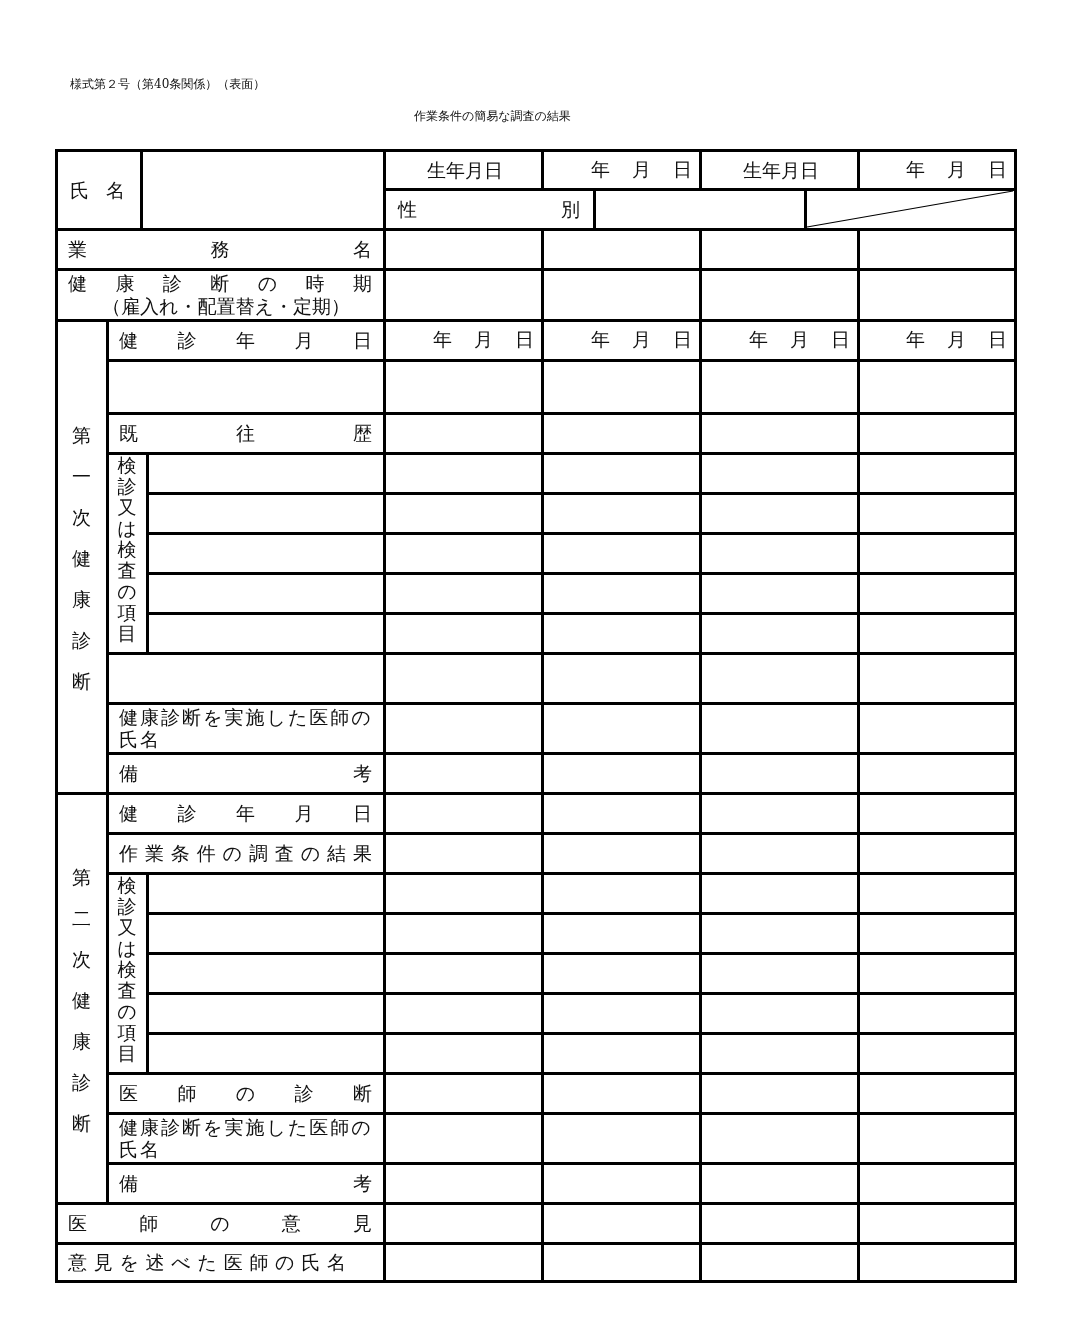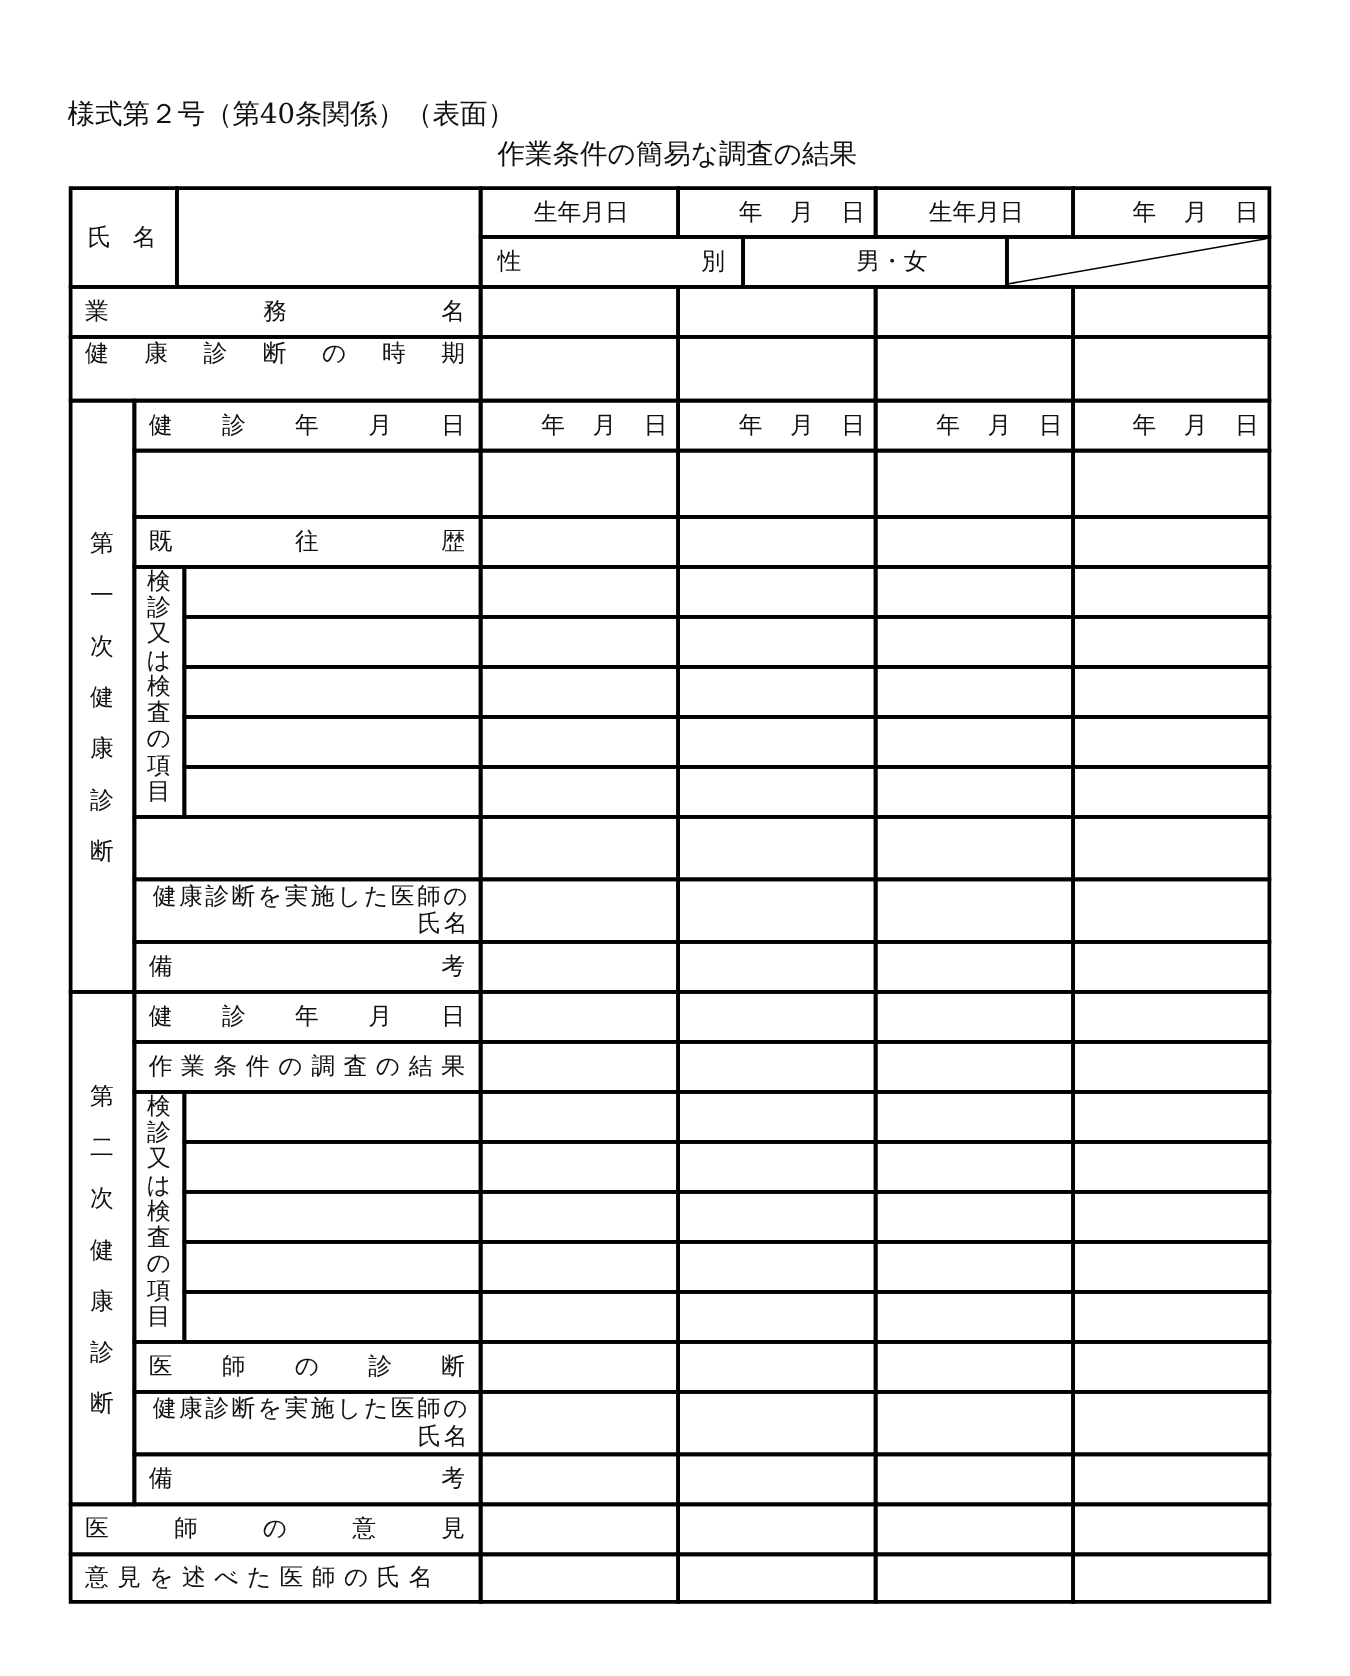--- a/index.html
+++ b/index.html
@@ -1,21 +1,21 @@
 <!DOCTYPE html>
 <html><head>
 <meta charset="utf-8">
 <style>
   html, body { margin:0; padding:0; background:#ffffff; }
   body { width:1080px; height:1341px; position:relative; overflow:hidden;
          font-family:"DejaVu Serif", "Liberation Serif", serif; color:#111; }
   .abs { position:absolute; }
-  .hdr { font-size:22px; white-space:nowrap; }
+  .hdr { font-size:12px; white-space:nowrap;margin-left:16px; }
   .cell { position:absolute; box-sizing:border-box; border:3px solid #000; margin-left:-1.5px; margin-top:-1.5px; }
-  .lbl { position:absolute; font-size:19px; line-height:22px; white-space:nowrap; display:flex; align-items:center; box-sizing:border-box;text-align:right; }
+  .lbl { position:absolute; font-size:19px; line-height:22px; white-space:nowrap; display:flex; align-items:center; box-sizing:border-box; }
   .spread { justify-content:space-between; }
   .spread span { display:inline-block; }
   .vert { position:absolute; font-size:19px; line-height:21px; display:flex; flex-direction:column; align-items:center; }
   .two { white-space:normal; line-height:22px; display:block; padding-top:2px; }
   .date { position:absolute; font-size:19px; display:flex; align-items:center; justify-content:flex-end; gap:22px; box-sizing:border-box; padding-right:8px; }
 </style>
 </head>
 <body>
 
 <div class="abs hdr" style="left:54px;top:76px;">様式第２号（第40条関係）（表面）</div>
@@ -44,21 +44,20 @@
       <span>月</span>
       <span>日</span>
     </div>
     <div class="cell" style="left: 384px; top: 189px; width: 213px; height: 43px;"></div>
     <div class="cell" style="left: 594px; top: 189px; width: 214px; height: 43px;"></div>
     <div class="cell" style="left: 805px; top: 189px; width: 213px; height: 43px;"></div>
     <div class="lbl spread" style="left: 398px; top: 189px; width: 182px; height: 40px;">
       <span>性</span>
       <span>別</span>
     </div>
-    <div class="lbl " style="left: 606px; top: 189px; width: 191px; height: 40px; justify-content: center; padding-left: 24px;">男・女</div>
     <svg width="210" height="40" style="position: absolute; left: 805px; top: 189px;">
       <line x1="2" y1="38" x2="208" y2="2" stroke="#000" stroke-width="1.2"></line>
     </svg>
     <div class="cell" style="left: 56px; top: 229px; width: 331px; height: 43px;"></div>
     <div class="cell" style="left: 384px; top: 229px; width: 161px; height: 43px;"></div>
     <div class="cell" style="left: 542px; top: 229px; width: 161px; height: 43px;"></div>
     <div class="cell" style="left: 700px; top: 229px; width: 161px; height: 43px;"></div>
     <div class="cell" style="left: 858px; top: 229px; width: 160px; height: 43px;"></div>
     <div class="lbl spread" style="left: 68px; top: 229px; width: 304px; height: 40px;">
       <span>業</span>
@@ -72,20 +71,21 @@
     <div class="cell" style="left: 858px; top: 269px; width: 160px; height: 54px;"></div>
     <div class="lbl spread" style="left: 68px; top: 269px; width: 304px; height: 27px;">
       <span>健</span>
       <span>康</span>
       <span>診</span>
       <span>断</span>
       <span>の</span>
       <span>時</span>
       <span>期</span>
     </div>
+    <div class="lbl " style="left: 72px; top: 294px; width: 308px; height: 24px; justify-content: center;">（雇入れ・配置替え・定期）</div>
     <div class="cell" style="left: 56px; top: 320px; width: 54px; height: 476px;"></div>
     <div class="vert" style="left: 56px; top: 412px; width: 51px; height: 293px; gap: 20px; justify-content: center;">
       <span>第</span>
       <span>一</span>
       <span>次</span>
       <span>健</span>
       <span>康</span>
       <span>診</span>
       <span>断</span>
     </div>

